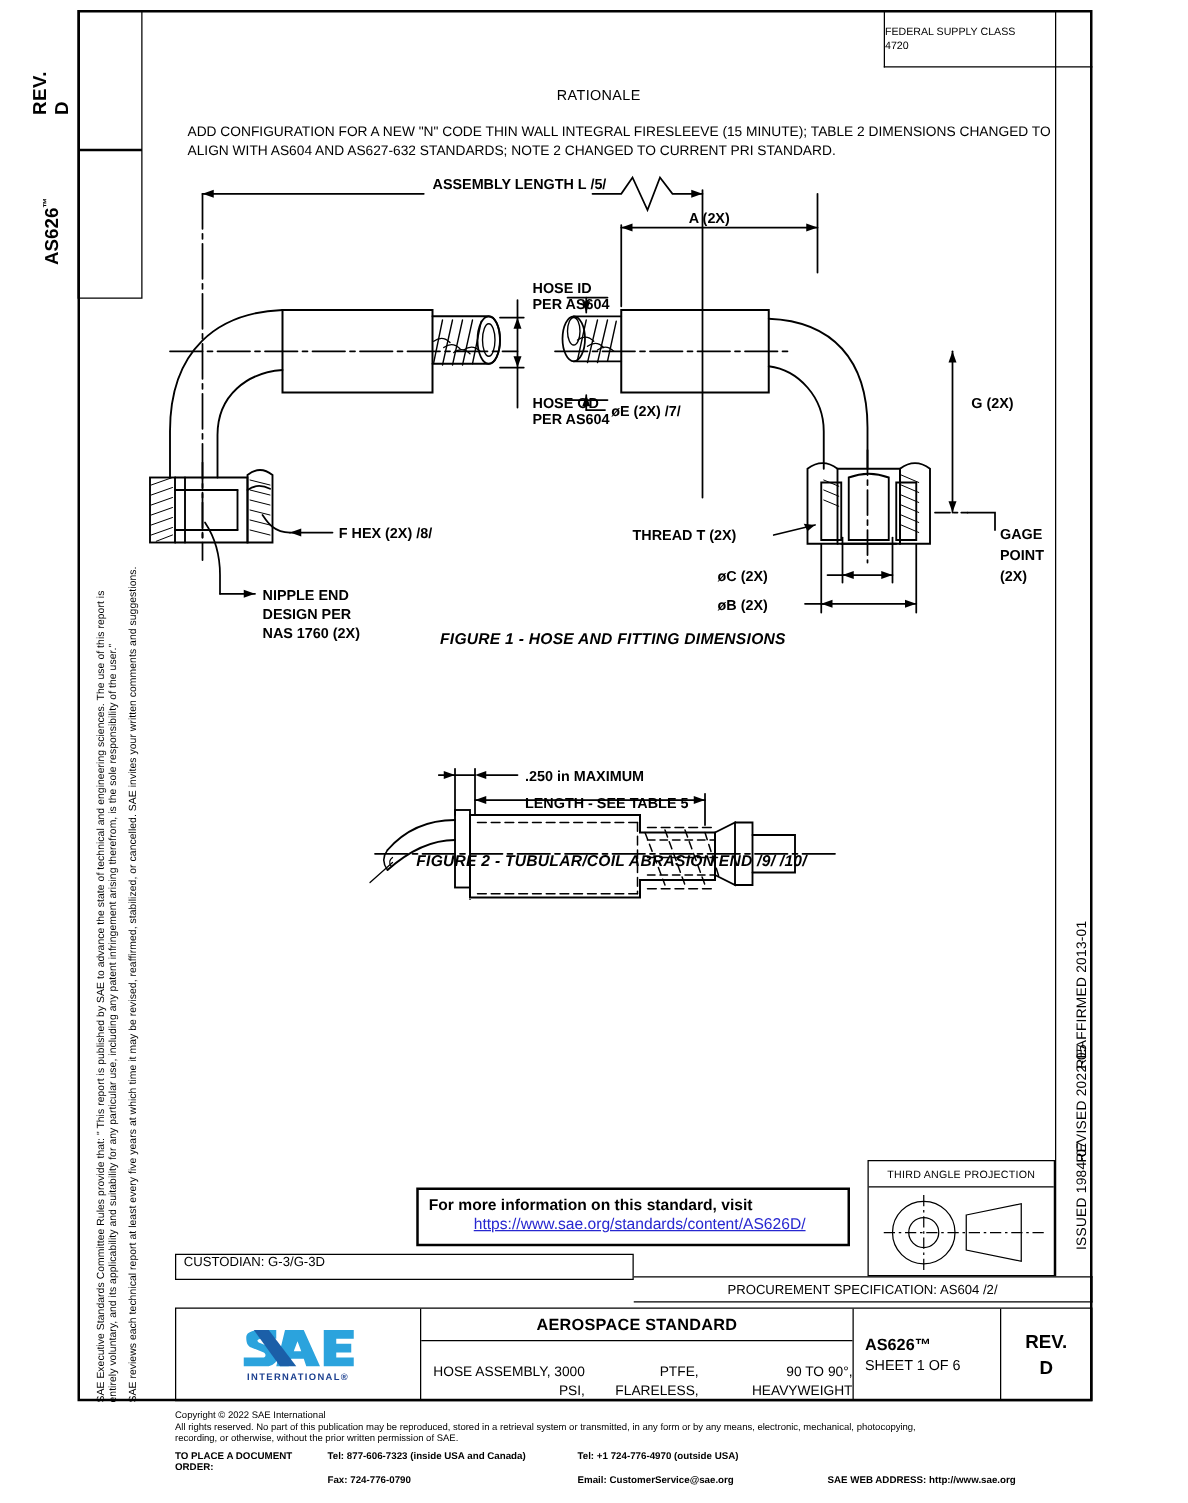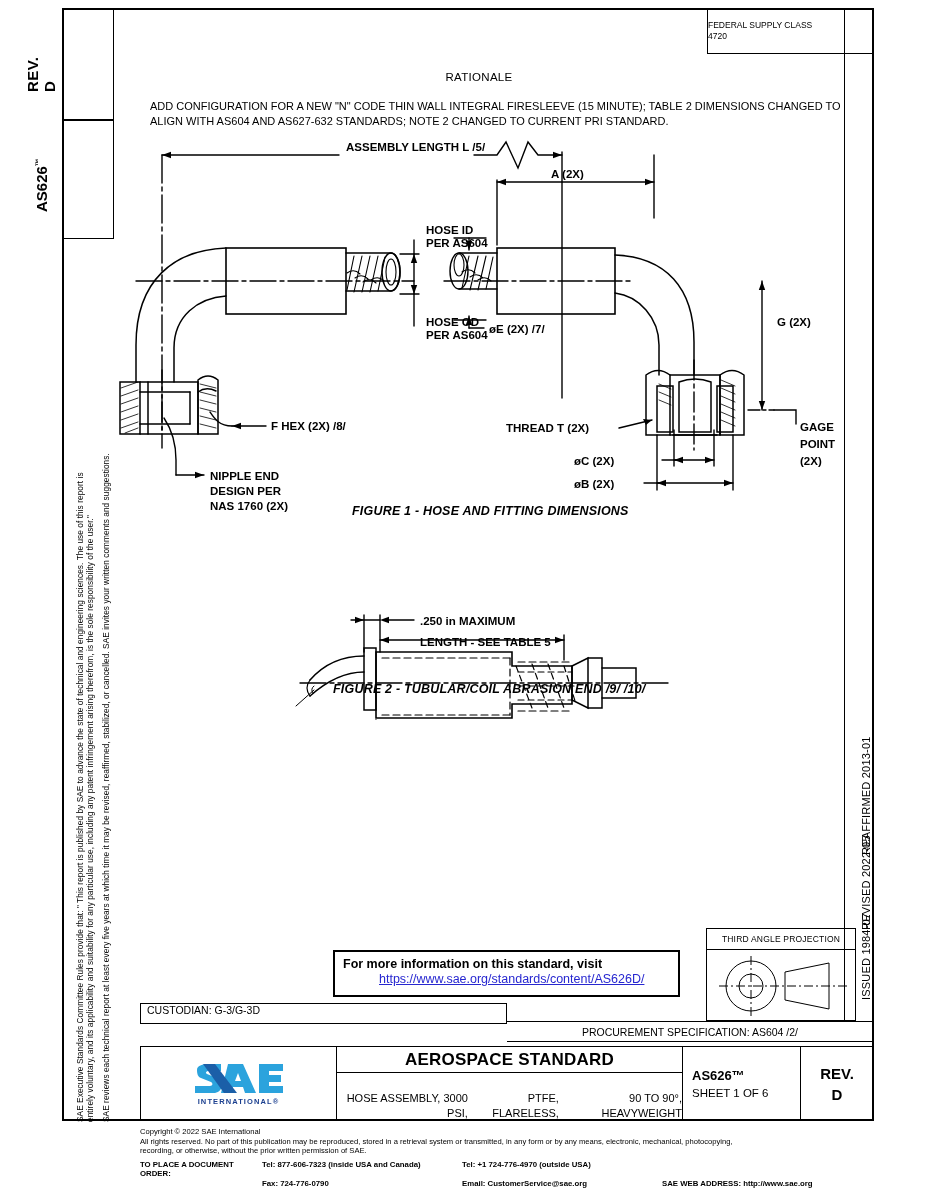--- a/index.html
+++ b/index.html
@@ -48,34 +48,34 @@
 
   
   .dwg{position:absolute;left:114px;top:130px;}
 
   
   .infobox{position:absolute;left:333px;top:950px;width:347px;height:47px;border:2px solid #000;box-sizing:border-box;padding:5px 0 0 8px;}
   .infobox .l1{font-size:12.5px;font-weight:bold;}
   .infobox .l2{font-size:12.5px;color:#2727d0;text-decoration:underline;margin-top:1px;padding-left:36px;}
 
   
-  .tap{position:absolute;left:694px;top:928px;width:150px;height:93px;border:1px solid #000;box-sizing:border-box;margin-left:12px;}
+  .tap{position:absolute;left:694px;top:928px;width:150px;height:93px;border:1px solid #000;box-sizing:border-box;}
   .tap-hd{height:20px;border-bottom:1px solid #000;display:flex;align-items:center;justify-content:center;font-size:8.5px;letter-spacing:.2px;}
 
   
   .cust{position:absolute;left:140px;top:1003px;width:367px;height:21px;border:1px solid #000;box-sizing:border-box;
         display:flex;align-items:flex-start;padding-left:6px;font-size:10.5px;}
   .proc{position:absolute;left:507px;top:1021px;width:367px;height:21px;border:1px solid #000;border-left:0;box-sizing:border-box;
         display:flex;align-items:center;justify-content:center;font-size:10.5px;}
 
   
   .tb{position:absolute;left:140px;top:1046px;width:734px;height:75px;border:1.5px solid #000;box-sizing:border-box;display:flex;}
   .tb-logo{width:195px;border-right:1.5px solid #000;display:flex;align-items:center;justify-content:center;flex-direction:column;}
   .tb-mid{flex:1;border-right:1.5px solid #000;display:flex;flex-direction:column;}
-  .tb-mid-top{height:26px;border-bottom:1.5px solid #000;display:flex;align-items:center;justify-content:center;font-size:17px;font-weight:bold;letter-spacing:.2px;}
+  .tb-mid-top{height:26px;border-bottom:1.5px solid #000;display:flex;align-items:center;justify-content:center;font-size:13px;font-weight:bold;letter-spacing:.2px;}
   .tb-mid-bot{flex:1;display:flex;align-items:center;justify-content:center;font-size:11px;line-height:14.5px;text-align:right;margin-top:18px;}
   .tb-no{width:118px;border-right:1.5px solid #000;display:flex;flex-direction:column;justify-content:center;padding-left:9px;box-sizing:border-box;}
   .tb-no .n1{font-size:13px;font-weight:bold;}
   .tb-no .n2{font-size:11.5px;margin-top:4px;}
   .tb-rev{width:72px;display:flex;flex-direction:column;align-items:center;justify-content:center;font-size:15px;font-weight:bold;line-height:21px;}
 
   
   .sae-logo{position:relative;width:96px;height:34px;}
   .sae-sub{font-size:7.5px;font-weight:bold;color:#1b3f8f;letter-spacing:1.1px;margin-top:1px;}
 

